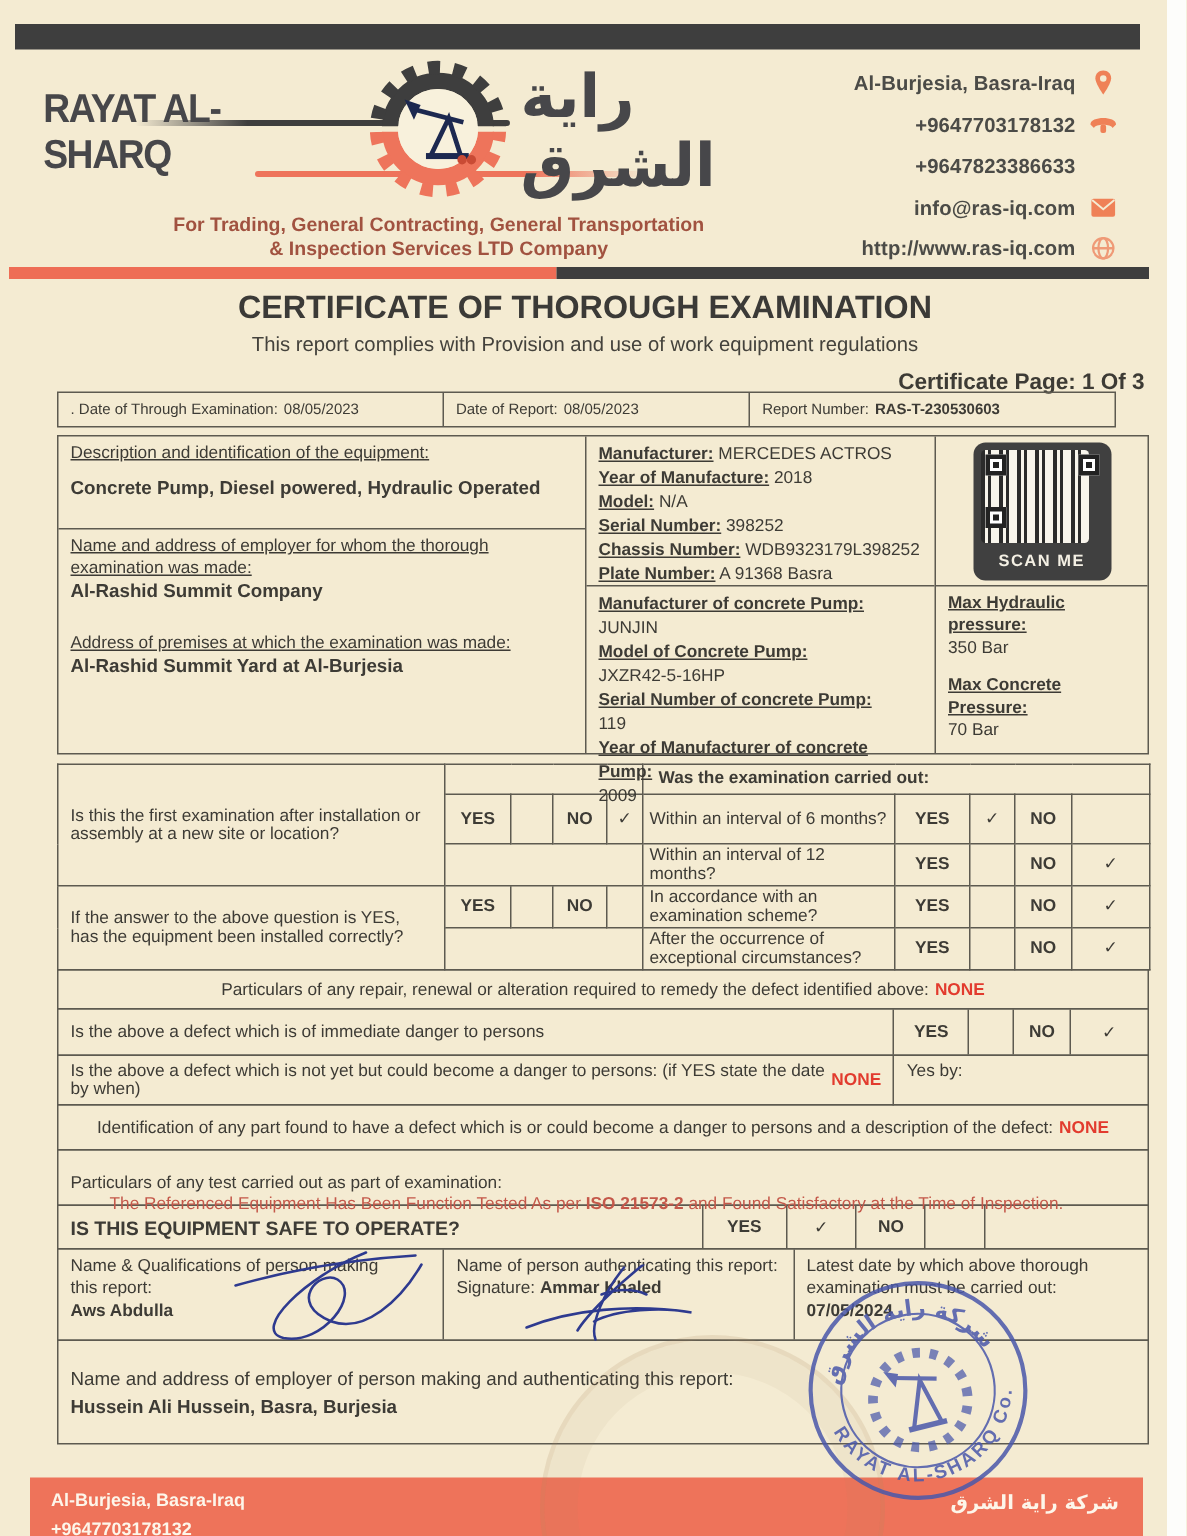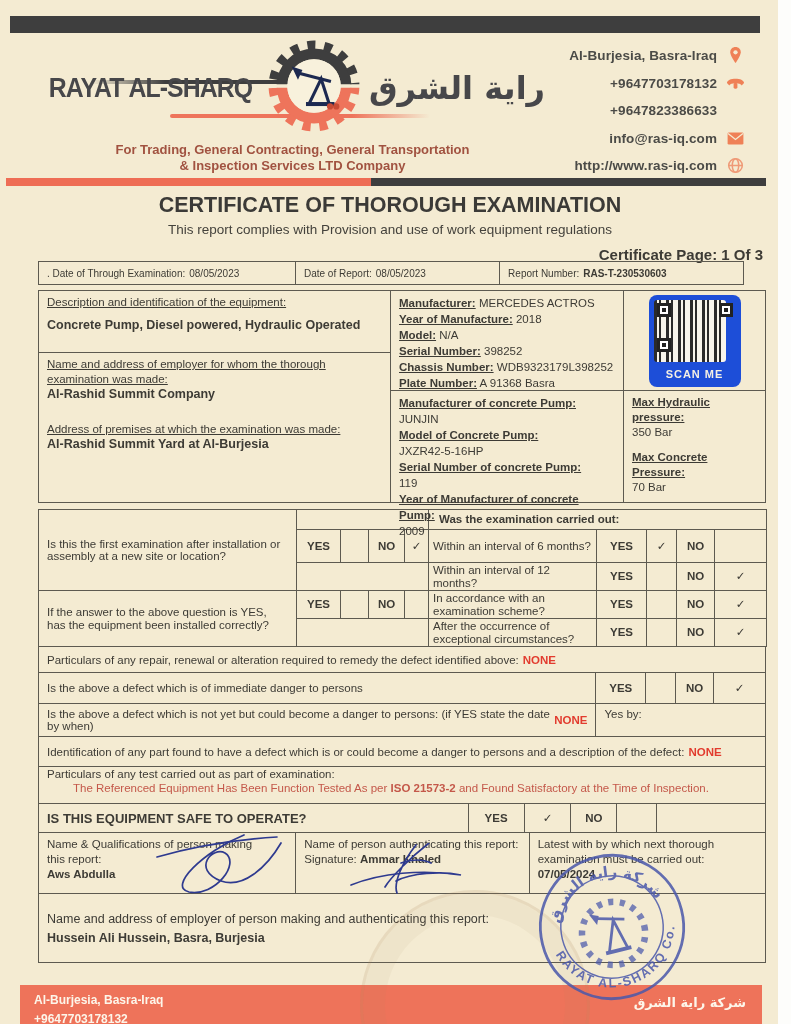--- a/index.html
+++ b/index.html
@@ -20,21 +20,21 @@
   .header { position: absolute; left: 0; top: 36px; width: 770px; height: 140px; }
   .logo-block { position: absolute; left: 20px; top: 0; width: 545px; height: 140px; }
   .logo-row { position: relative; display: flex; align-items: center; justify-content: center; height: 104px; }
   .swoosh { position: absolute; height: 4px; border-radius: 3px; z-index: 0; }
   .swoosh.dark { left: 70px; top: 44px; width: 250px; background: linear-gradient(90deg, rgba(62,62,62,0), #3e3e3e 30%, #3e3e3e); }
   .swoosh.salmon { left: 150px; top: 78px; width: 260px; background: linear-gradient(90deg, #ee745b, #ee745b 70%, rgba(238,116,91,0)); }
   .company-en {
     font-size: 27px; font-weight: bold; color: #47474a; letter-spacing: -1px;
     transform: scaleX(.92); z-index: 1;
   }
-  .company-ar { font-family: "DejaVu Sans", sans-serif; font-size: 32px; font-weight: bold; color: #47474a; z-index: 1; margin-left: 2px; }
+  .company-ar { font-family: "DejaVu Sans", sans-serif; font-size: 40px; font-weight: bold; color: #47474a; z-index: 1; margin-left: 2px; }
   .logo-svg { z-index: 1; margin: 0 4px; }
   .tagline { text-align: center; font-size: 13px; font-weight: bold; color: #a15240; line-height: 16px; margin-top: 2px; }
 
   .contact-block { position: absolute; right: 25px; top: 6px; width: 230px; }
   .contact-row { display: flex; justify-content: flex-end; align-items: center; gap: 9px; height: 27.5px; }
   .contact-text { font-size: 13.5px; color: #4b4b47; font-weight: bold; letter-spacing: .1px; }
   .contact-icon { width: 19px; height: 19px; flex: 0 0 19px; display: flex; align-items: center; justify-content: center; }
 
   
   .separator { position: absolute; left: 6px; top: 178px; width: 760px; height: 8px; display: flex; }
@@ -66,48 +66,48 @@
   .cellB1 { height: 100px; border-bottom: 1px solid #5d5a50; }
   .cellC1 { height: 100px; border-bottom: 1px solid #5d5a50; display: flex; align-items: center; justify-content: center; }
   .equip-cell .ulab { text-decoration: underline; }
   .equip-cell .blab { font-weight: bold; text-decoration: underline; }
   .equip-value-bold { font-weight: bold; font-size: 12.5px; margin-top: 8px; }
   .kv-line { line-height: 16px; }
   .mt6 { margin-top: 20px; }
   .mt10 { margin-top: 10px; }
 
   
-  .qr { position: relative; width: 92px; height: 92px; background: #1d4ed8; border-radius: 8px; padding: 5px; }
+  .qr { position: relative; width: 92px; height: 92px; background: #404040; border-radius: 8px; padding: 5px; }
   .qr-noise {
     position: relative; width: 72px; height: 62px; background-color: #f8f5ec; border-radius: 3px;
     background-image:
       repeating-linear-gradient(90deg, #2b2b2b 0 3px, transparent 3px 5px, #2b2b2b 5px 7px, transparent 7px 12px),
       repeating-linear-gradient(0deg, #f8f5ec 0 2px, transparent 2px 5px, #f8f5ec 5px 7px, transparent 7px 10px);
   }
   .finder { position: absolute; width: 14px; height: 14px; border: 3px solid #222; background: #fff; }
   .finder::after { content: ""; position: absolute; left: 2px; top: 2px; width: 4px; height: 4px; background: #222; }
   .finder.tl { left: 8px; top: 8px; } .finder.tr { right: 8px; top: 8px; } .finder.bl { left: 8px; top: 43px; }
   .qr-label { text-align: center; color: #f4f0e4; font-size: 11px; font-weight: bold; letter-spacing: 1px; margin-top: 6px; }
 
   
   table.exam { border-collapse: collapse; table-layout: fixed; width: 728px; margin-top: 6px; }
   table.exam td { border: 1px solid #5d5a50; font-size: 11.5px; padding: 1px 4px; vertical-align: middle; line-height: 12.5px; }
   table.exam td.q { padding: 2px 8px; }
   td.yn { font-weight: bold; text-align: center; font-size: 12px; }
   td.chk { text-align: center; font-size: 13px; color: #403e38; }
   td.hdr { font-weight: bold; font-size: 12.5px; padding-left: 10px !important; }
 
   
-  .row { display: flex; align-items: center; border: 1px solid #5d5a50; margin-top: -1px; width: 728px; font-size: 11.5px; }
+  .row { display: flex; align-items: center; border: 1px solid #5d5a50; margin-top: -1px; width: 728px; font-size: 11.5px; justify-content: center; }
   .row .cell { display: flex; align-items: center; height: 100%; padding: 0 8px; }
   .row .bl { border-left: 1px solid #5d5a50; }
   .none { color: #e23b2e; font-weight: bold; margin-left: 4px; }
   .center { justify-content: center; }
   .h27 { height: 27px; } .h32 { height: 32px; } .h34 { height: 34px; } .h31 { height: 31px; } .h38 { height: 38px; } .h30 { height: 30px; }
-  .test-row { display: block; padding: 1px 8px; }
+  .test-row { display: block; padding: 16px 8px; }
   .test-line2 { color: #c4584a; padding-left: 26px; margin-top: 2px; }
   .safe-q { font-weight: bold; font-size: 13px; }
 
   
   .sig-row { display: flex; border: 1px solid #5d5a50; margin-top: -1px; width: 728px; height: 62px; font-size: 11.5px; }
   .sig-cell { position: relative; padding: 4px 8px; line-height: 15px; }
   .sig-c1 { width: 258px; border-right: 1px solid #5d5a50; }
   .sig-c2 { width: 234px; border-right: 1px solid #5d5a50; }
   .sig-c3 { width: 236px; }
   .sig-name { font-weight: bold; }
@@ -440,21 +440,21 @@
       <svg class="sig-svg" style="left:45px; top:10px;" width="140" height="52" viewBox="0 0 140 52">
         <g fill="none" stroke="#2e3a8f" stroke-width="1.7" stroke-linecap="round">
           <path d="M75 2 C 62 18, 52 40, 56 50 M 88 0 C 70 14, 50 34, 44 44"></path>
           <path d="M10 42 C 40 30, 80 26, 120 32 C 100 28, 70 30, 55 38"></path>
           <path d="M60 20 C 70 16, 82 16, 90 20"></path>
         </g>
       </svg>
     </div>
     <div class="sig-cell sig-c3">
       <div>
-        <span>Latest with by which next thorough</span><br>
+        <span>Latest date by which above thorough</span><br>
         <span>examination must be carried out:</span>
       </div>
       <div class="sig-name">07/05/2024</div>
     </div>
   </div>
 
   <div class="employer-row">
     <div>Name and address of employer of person making and authenticating this report:</div>
     <div class="bold">Hussein Ali Hussein, Basra, Burjesia</div>
   </div>

